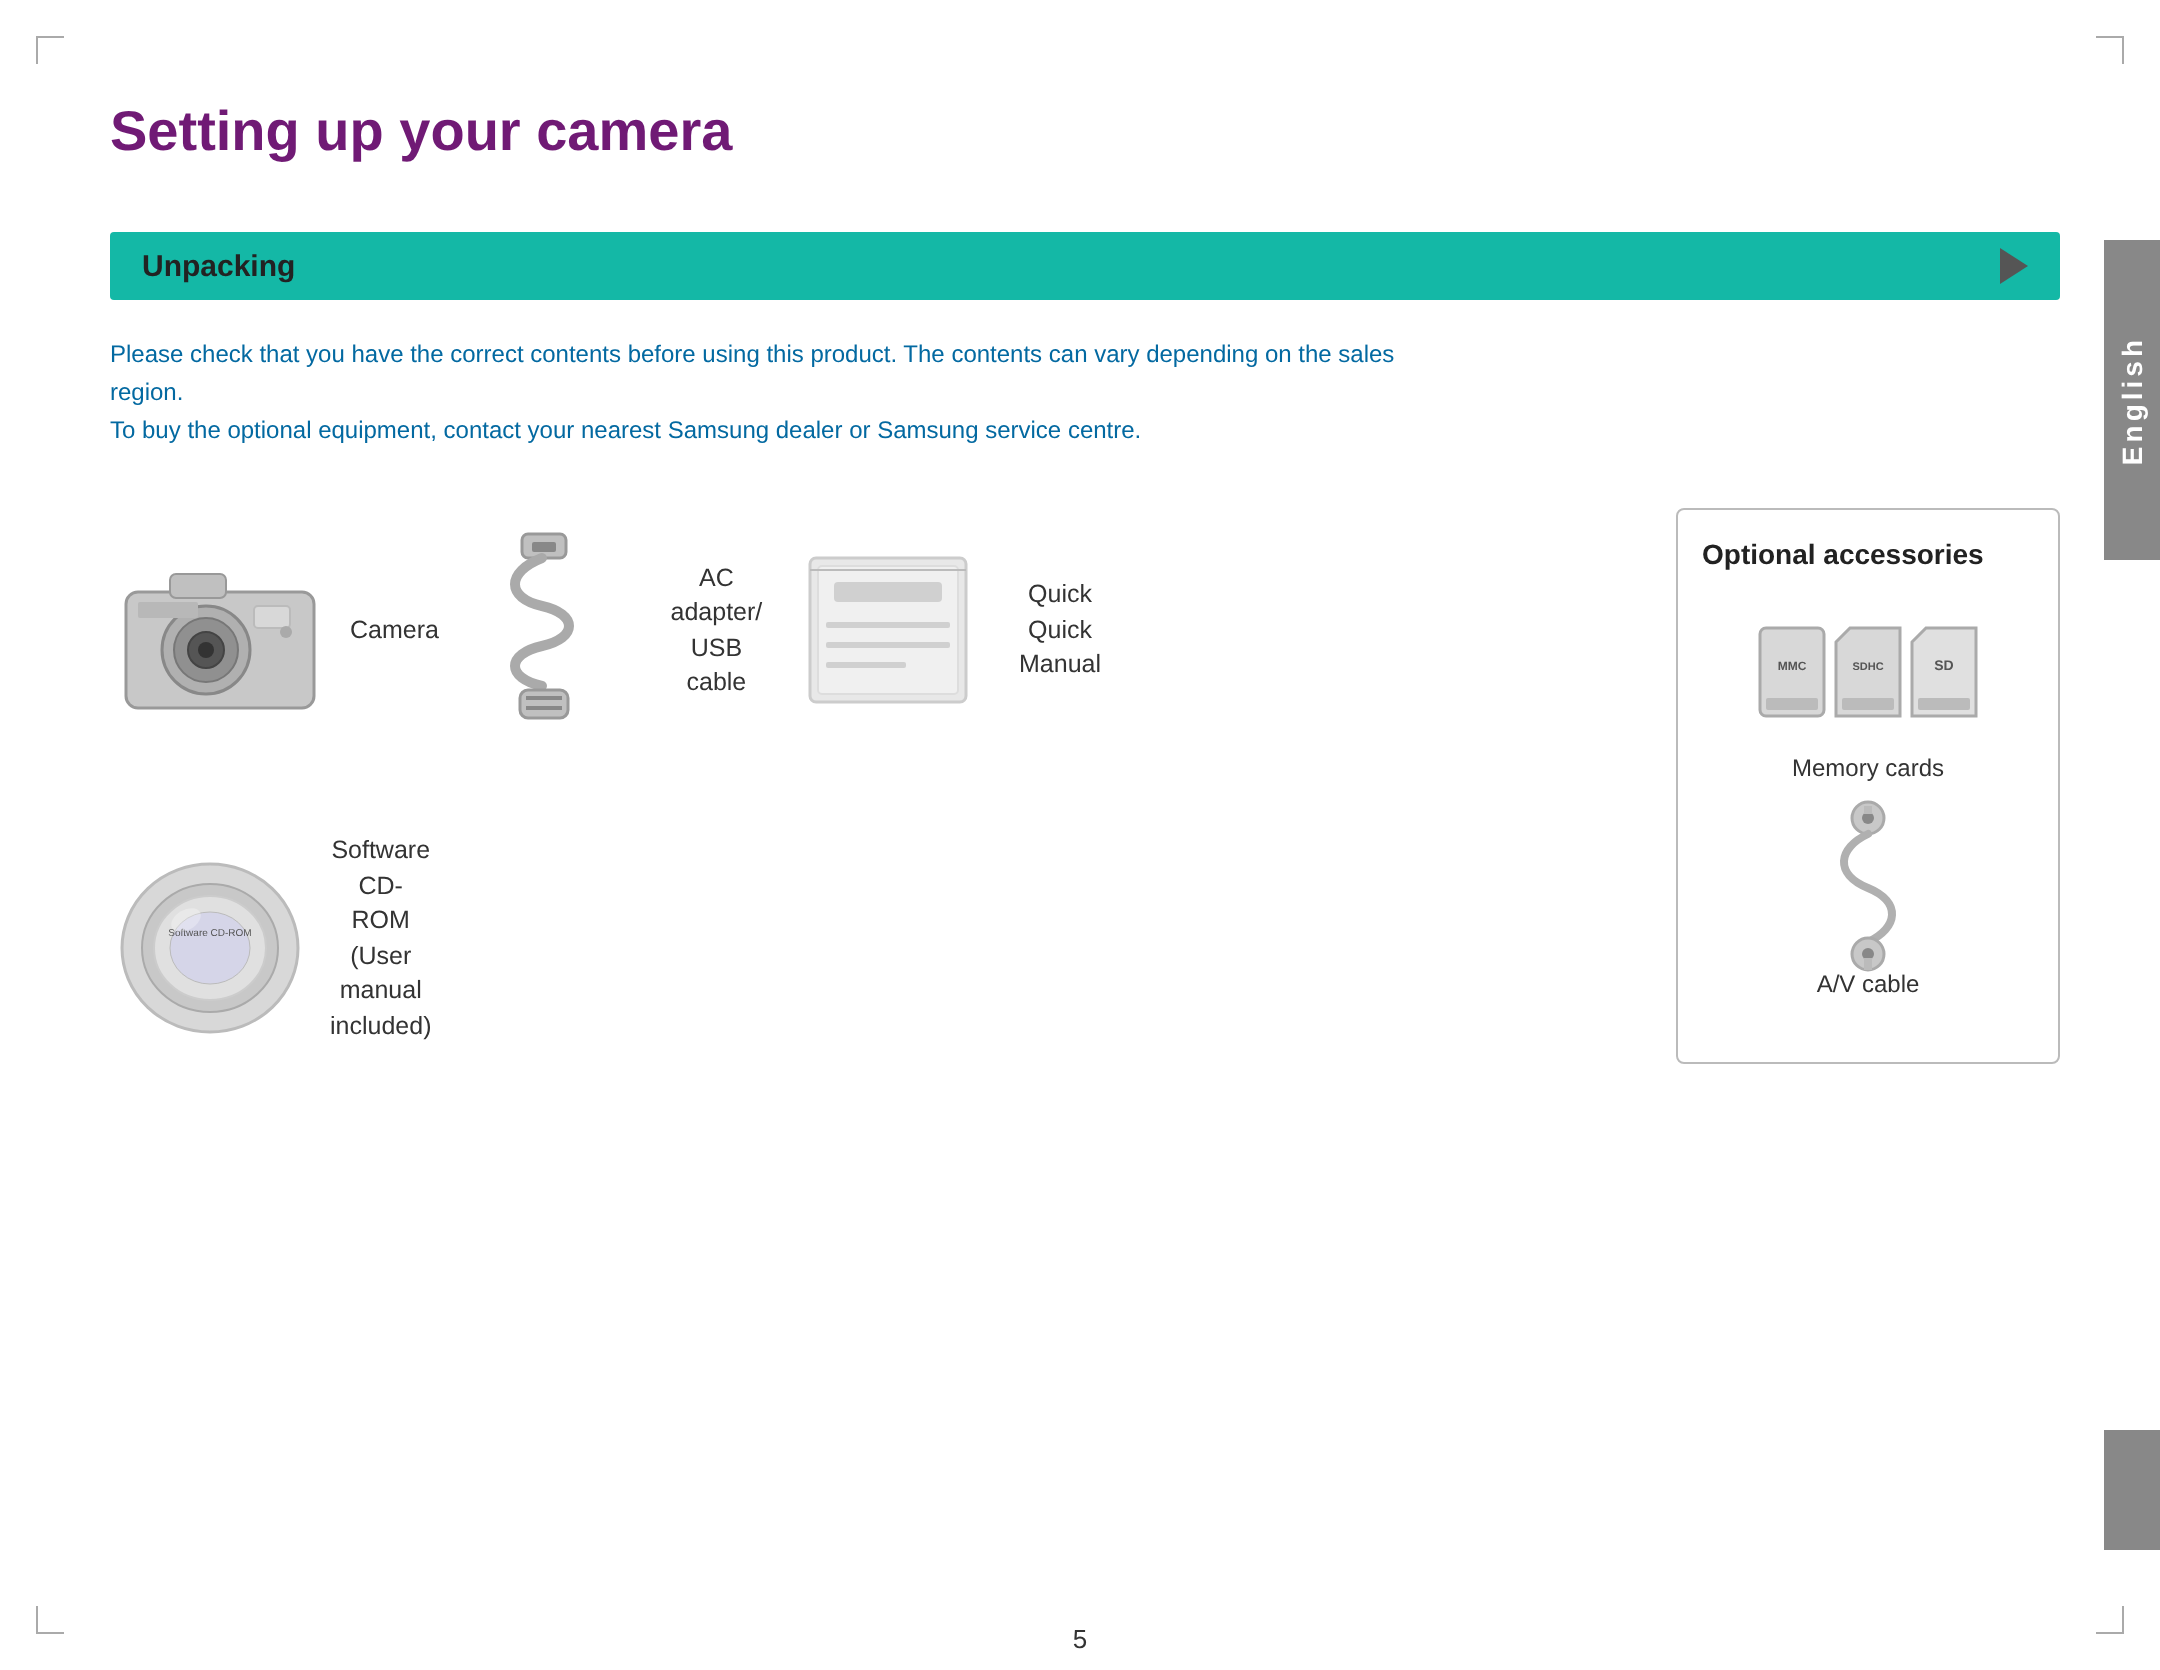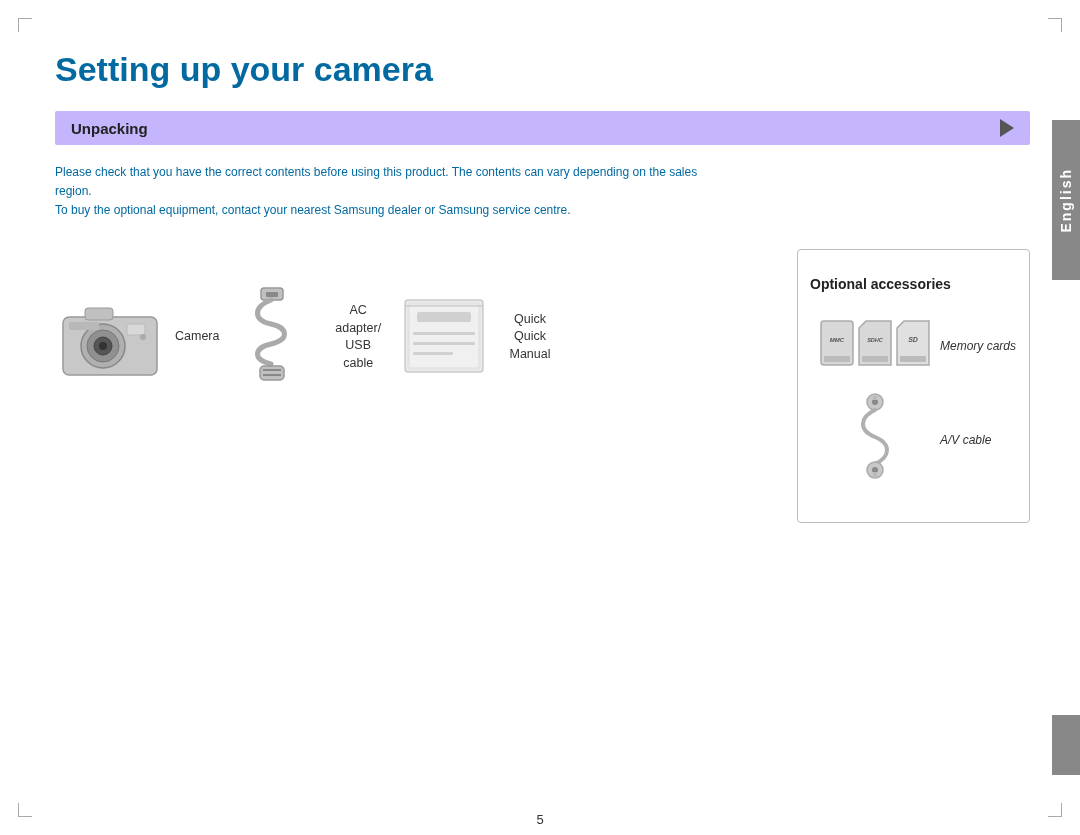--- a/index.html
+++ b/index.html
@@ -68,30 +68,30 @@
     .content {
       position: absolute;
       top: 40px;
       left: 55px;
       right: 50px;
       bottom: 40px;
     }
 
     
     .page-title {
-      font-size: 34px;
+      font-size: 28px;
       font-weight: bold;
-      color: #0369a1;
-      margin-bottom: 22px;
+      color: #701a75;
+      margin-bottom: 34px;
       margin-top: 10px;
     }
 
     
     .section-header {
-      background: #c4b5fd;
+      background: #14b8a6;
       padding: 8px 16px;
       display: flex;
       align-items: center;
       justify-content: space-between;
       margin-bottom: 18px;
       border-radius: 2px;
     }
     .section-header-title {
       font-size: 15px;
       font-weight: bold;
@@ -145,38 +145,37 @@
 
     .item-label {
       font-size: 12.5px;
       color: #333;
       text-align: center;
       line-height: 1.4;
     }
 
     
     .optional-box {
-      width: 233px;
+      width: 192px;
       border: 1.5px solid #bbb;
       border-radius: 4px;
-      padding: 26px 12px;
+      padding: 14px 12px;
       flex-shrink: 0;
     }
     .optional-title {
       font-size: 14px;
       font-weight: bold;
       color: #222;
       margin-bottom: 16px;
     }
     .optional-item {
       display: flex;
-      flex-direction: row;
+      flex-direction: column;
       align-items: center;
       margin-bottom: 18px;
-      font-style: italic;
     }
     .optional-item-image {
       width: 130px;
       height: 70px;
       display: flex;
       align-items: center;
       justify-content: center;
       margin-bottom: 6px;
     }
     .optional-item-label {
@@ -305,20 +304,41 @@
               <rect x="18" y="40" width="62" height="3" rx="1" fill="#d0d0d0"></rect>
               <rect x="18" y="50" width="62" height="3" rx="1" fill="#d0d0d0"></rect>
               <rect x="18" y="60" width="40" height="3" rx="1" fill="#d0d0d0"></rect>
 
               <line x1="10" y1="14" x2="88" y2="14" stroke="#bbb" stroke-width="1"></line>
             </svg>
           </div>
           <div class="item-label">Quick Quick Manual</div>
         </div>
 
+        <div class="item-cell">
+          <div class="item-image">
+            <svg class="cdrom-svg" viewBox="0 0 100 95" xmlns="http://www.w3.org/2000/svg">
+
+              <ellipse cx="50" cy="52" rx="44" ry="42" fill="#d8d8d8" stroke="#bbb" stroke-width="1.5"></ellipse>
+
+              <ellipse cx="50" cy="52" rx="34" ry="32" fill="#c8c8c8" stroke="#aaa" stroke-width="1"></ellipse>
+
+              <ellipse cx="50" cy="52" rx="28" ry="26" fill="#e0e0e0" stroke="#ccc" stroke-width="1"></ellipse>
+
+              <circle cx="50" cy="52" r="5" fill="white" stroke="#bbb" stroke-width="1"></circle>
+
+              <ellipse cx="50" cy="52" rx="20" ry="18" fill="#d5d5e8" stroke="#bbb" stroke-width="0.5"></ellipse>
+
+              <text x="50" y="46" text-anchor="middle" font-size="5" fill="#555" font-family="Arial">Software CD-ROM</text>
+
+              <ellipse cx="38" cy="38" rx="8" ry="5" fill="rgba(255,255,255,0.3)" transform="rotate(-30, 38, 38)"></ellipse>
+            </svg>
+          </div>
+          <div class="item-label">Software CD-ROM<br>(User manual included)</div>
+        </div>
 
       </div>
 
       <div class="optional-box">
         <div class="optional-title">Optional accessories</div>
 
         <div class="optional-item">
           <div class="optional-item-image">
             <div class="memory-cards-row">
 

